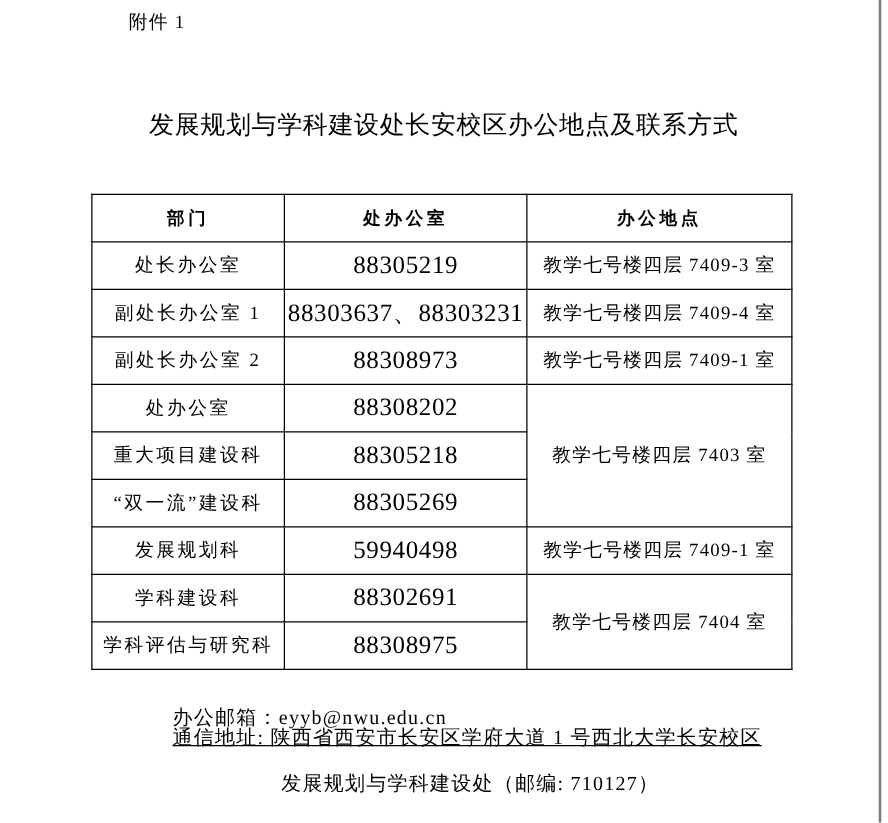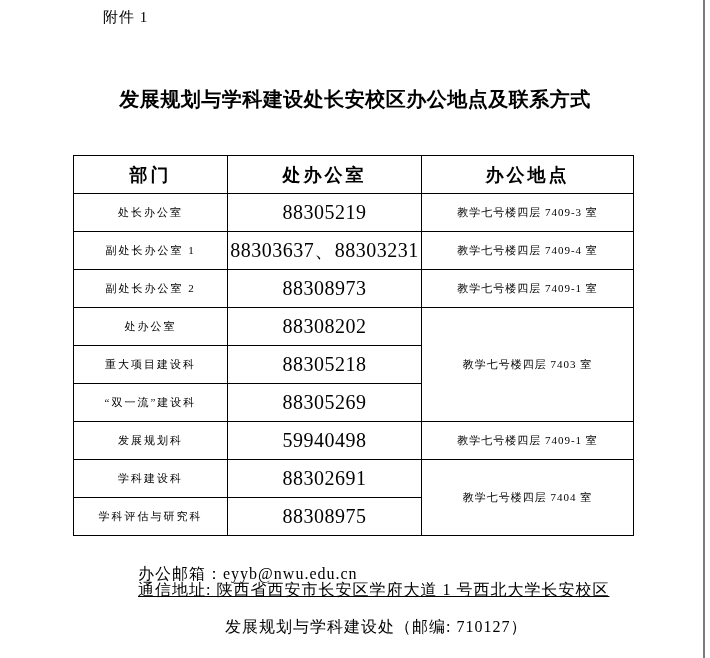--- a/index.html
+++ b/index.html
@@ -21,46 +21,46 @@
     position: absolute;
     left: 103px; top: 8px;
     font-size: 15px;
     letter-spacing: 1px;
   }
   .doc-title {
     position: absolute;
     left: 0; top: 86px;
     width: 100%;
     text-align: center;
-    font-weight: bold;
+    font-weight: normal;
     font-size: 20px;
     letter-spacing: 0.5px;
     font-family: "Liberation Sans", "DejaVu Sans", sans-serif;
   }
   table.contact-table {
     position: absolute;
     left: 73px; top: 155px;
     width: 560px;
     border-collapse: collapse;
     table-layout: fixed;
   }
   .contact-table th, .contact-table td {
     border: 1px solid #000000;
     text-align: center;
     vertical-align: middle;
     padding: 0;
     height: 37px;
-    font-size: 11px;
+    font-size: 15px;
     overflow: hidden;
     white-space: nowrap;
   }
   .contact-table th {
     font-weight: bold;
     letter-spacing: 3px;
-    font-size: 18px;
+    font-size: 14px;
   }
   .contact-table td.dept { letter-spacing: 2px; }
   .contact-table td.phone { letter-spacing: 0.5px; font-size: 20px; }
   .contact-table td.loc { letter-spacing: 1px; }
   .footer-line {
     position: absolute;
     font-size: 16px;
     letter-spacing: 1px;
     white-space: nowrap;
   }

